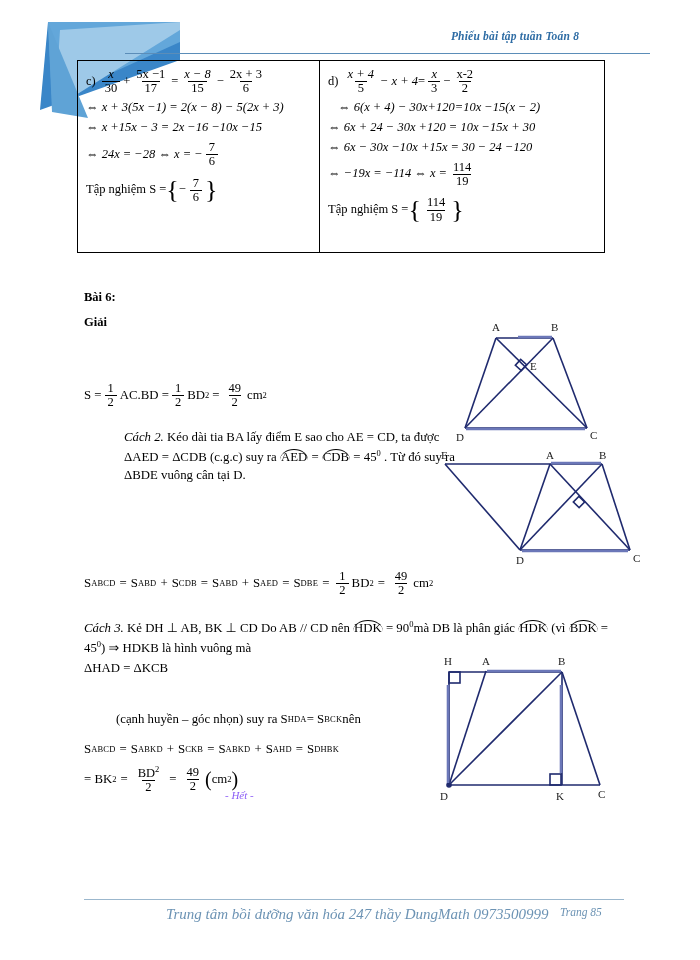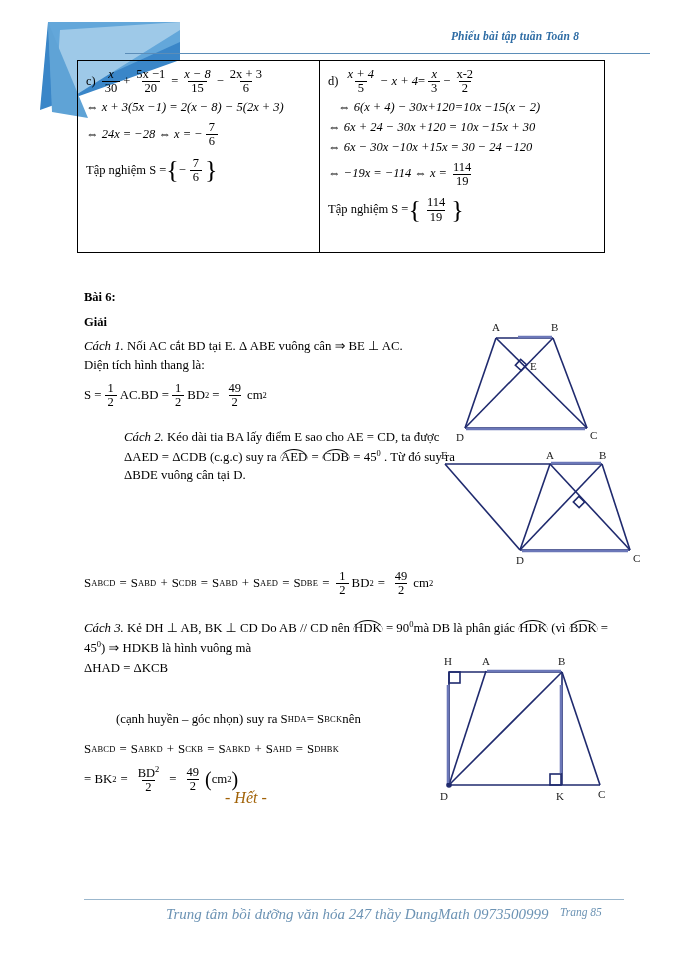--- a/index.html
+++ b/index.html
@@ -71,21 +71,21 @@
   .p5{left:84px;top:618px;width:540px;}
   .p7{left:84px;top:710px;width:360px;display:flex;align-items:center;margin-left:32px;}
   .p8{left:84px;top:740px;width:330px;display:flex;align-items:center;}
 
   .sub{font-size:8.5px;vertical-align:-2px;letter-spacing:.2px;}
   .sup{font-size:8.5px;vertical-align:5px;}
   .ovr{border-top:1.4px solid #000;border-radius:60% 60% 0 0/ 90% 90% 0 0;padding:0 1px;}
 
   .het{
     position:absolute;left:225px;top:789px;
-    color:#a16207;font-style:italic;font-size:16px;
+    color:#8b5cf6;font-style:italic;font-size:11px;
   }
 
   
   .footer-rule{position:absolute;left:84px;top:899px;width:540px;height:1.2px;background:#9bb7cd;}
   .footer-left{position:absolute;left:118px;top:906px;font-style:italic;font-size:15px;color:#6c93b4;margin-left:48px;}
   .footer-right{position:absolute;left:560px;top:906px;font-style:italic;font-size:11.5px;color:#6c93b4;}
 
   
   .fig{position:absolute;}
   .fig svg{display:block;}
@@ -114,34 +114,35 @@
     <div class="sol-cell left">
       <div class="eq">
         <span class="lead">c)</span>
         <span class="frac">
             <span class="num it">x</span>
             <span class="den">30</span>
           </span>
         <span>+</span>
         <span class="frac">
             <span class="num">5x −1</span>
-            <span class="den">20</span>
+            <span class="den">17</span>
           </span>
         <span>=</span>
         <span class="frac">
             <span class="num it">x − 8</span>
             <span class="den">15</span>
           </span>
         <span>−</span>
         <span class="frac">
             <span class="num">2x + 3</span>
             <span class="den">6</span>
           </span>
       </div>
       <div class="eq it">⇔ x + 3(5x −1) = 2(x − 8) − 5(2x + 3)</div>
+      <div class="eq it">⇔ x +15x − 3 = 2x −16 −10x −15</div>
       <div class="eq">
         <span class="it">⇔ 24x = −28 ⇔ x = −</span>
         <span class="frac">
             <span class="num">7</span>
             <span class="den">6</span>
           </span>
       </div>
       <div class="eq" style="margin-top:8px">
         <span class="tapng">Tập nghiệm  S =</span>
         <span class="brace-set brace-l">{</span>
@@ -191,23 +192,20 @@
             <span class="den">19</span>
           </span>
         <span class="brace-set brace-r">}</span>
       </div>
     </div>
   </div>
 
   <div class="bai">Bài 6:</div>
   <div class="giai">Giải</div>
 
-  <div class="para p1">
-    <span class="cach">Cách 1.</span><span> Nối AC cắt BD tại E. Δ ABE vuông cân ⇒ BE ⊥ AC. Diện tích hình thang là:</span>
-  </div>
 
   <div class="para p2">
     <span>S =</span>
     <span class="frac">
         <span class="num">1</span>
         <span class="den">2</span>
       </span>
     <span>AC.BD =</span>
     <span class="frac">
         <span class="num">1</span>

